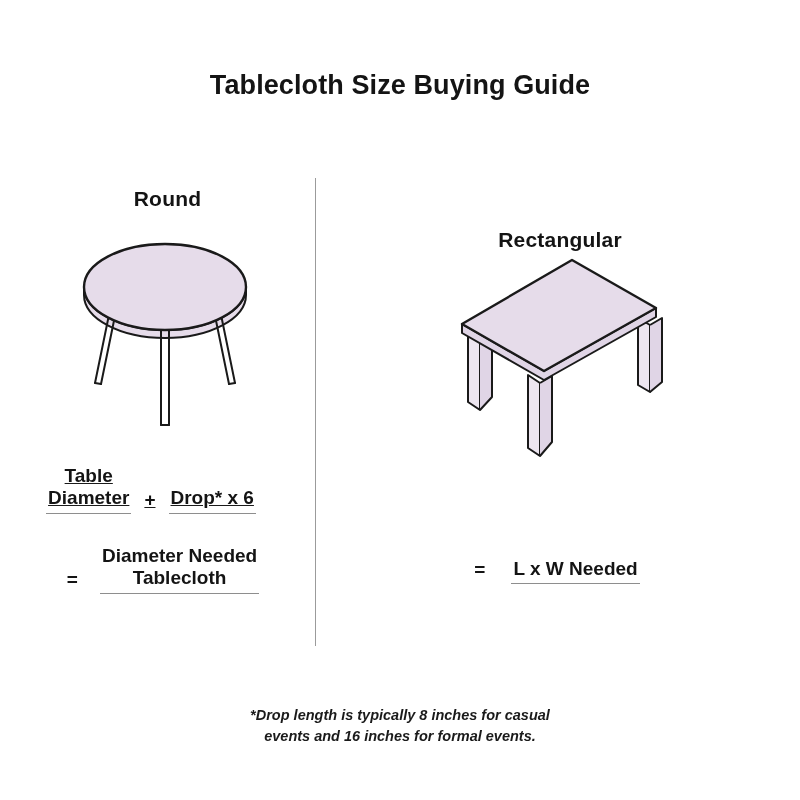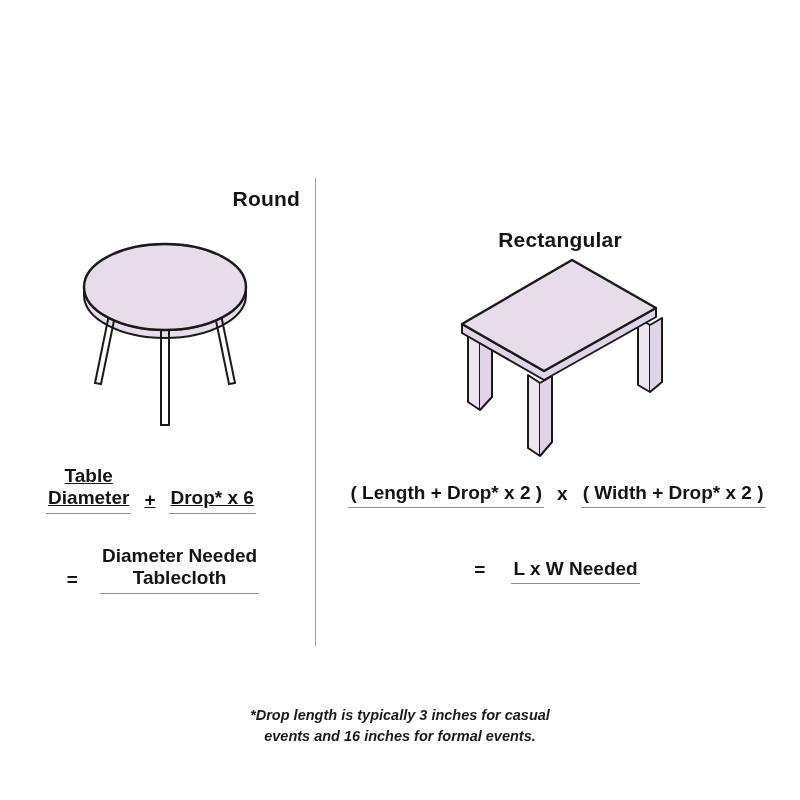--- a/index.html
+++ b/index.html
@@ -48,21 +48,20 @@
     font-size: 21px;
     font-weight: bold;
     color: #141414;
     text-align: center;
     letter-spacing: 0.2px;
   }
   #header-round {
     left: 35px;
     top: 187px;
     width: 265px;
-    text-align: right;
   }
   #header-rect {
     left: 335px;
     top: 187px;
     width: 450px;
     margin-top: 41px;
   }
 
   
   #round-illustration {
@@ -150,20 +149,21 @@
     font-weight: bold;
     line-height: 1.45;
     color: #1a1a1a;
   }
 </style>
 </head>
 <body>
 
 <div id="page">
 
+  <div id="guide-title">Tablecloth Size Buying Guide</div>
 
   <div id="divider"></div>
 
   <div class="col-header" id="header-round">Round</div>
 
   <svg id="round-illustration" viewBox="0 0 215 200">
 
     <path d="M 24 52 A 81 43 0 0 0 186 52 L 186 60 A 81 43 0 0 1 24 60 Z" fill="#E6DCEA" stroke="#1A1A1A" stroke-width="2" stroke-linejoin="round"></path>
 
     <path d="M 51 70 L 35 148" stroke="#1A1A1A" stroke-width="2" fill="none" stroke-linecap="round"></path>
@@ -211,33 +211,26 @@
     <path d="M 210 85 L 222 78 L 222 142 L 210 152" fill="#E0D5E6" stroke="#1A1A1A" stroke-width="2" stroke-linejoin="round"></path>
 
     <path d="M 88 135 L 88 208 L 100 216 L 100 143 Z" fill="#EDE6F0" stroke="#1A1A1A" stroke-width="2" stroke-linejoin="round"></path>
     <path d="M 100 143 L 112 136 L 112 202 L 100 216" fill="#E0D5E6" stroke="#1A1A1A" stroke-width="2" stroke-linejoin="round"></path>
 
     <path d="M 22 84 L 104 131 L 216 68 L 216 77 L 104 140 L 22 93 Z" fill="#E0D5E6" stroke="#1A1A1A" stroke-width="2" stroke-linejoin="round"></path>
 
     <path d="M 22 84 L 132 20 L 216 68 L 104 131 Z" fill="#E6DCEA" stroke="#1A1A1A" stroke-width="2.4" stroke-linejoin="round"></path>
   </svg>
 
-  <div class="formula" id="rect-formula-top">
-    <div class="frow">
-      <div class="term">( Length + Drop* x 2 )</div>
-      <div class="op">x</div>
-      <div class="term">( Width + Drop* x 2 )</div>
-    </div>
-  </div>
 
   <div class="formula" id="rect-formula-bottom">
     <div class="frow">
       <div class="eq">=</div>
       <div class="term">L x W Needed</div>
     </div>
   </div>
 
   <div id="footnote">
-    <div>*Drop length is typically 3 inches for casual</div>
+    <div>*Drop length is typically 8 inches for casual</div>
     <div>events and 16 inches for formal events.</div>
   </div>
 
 </div>
 
 </body></html>

